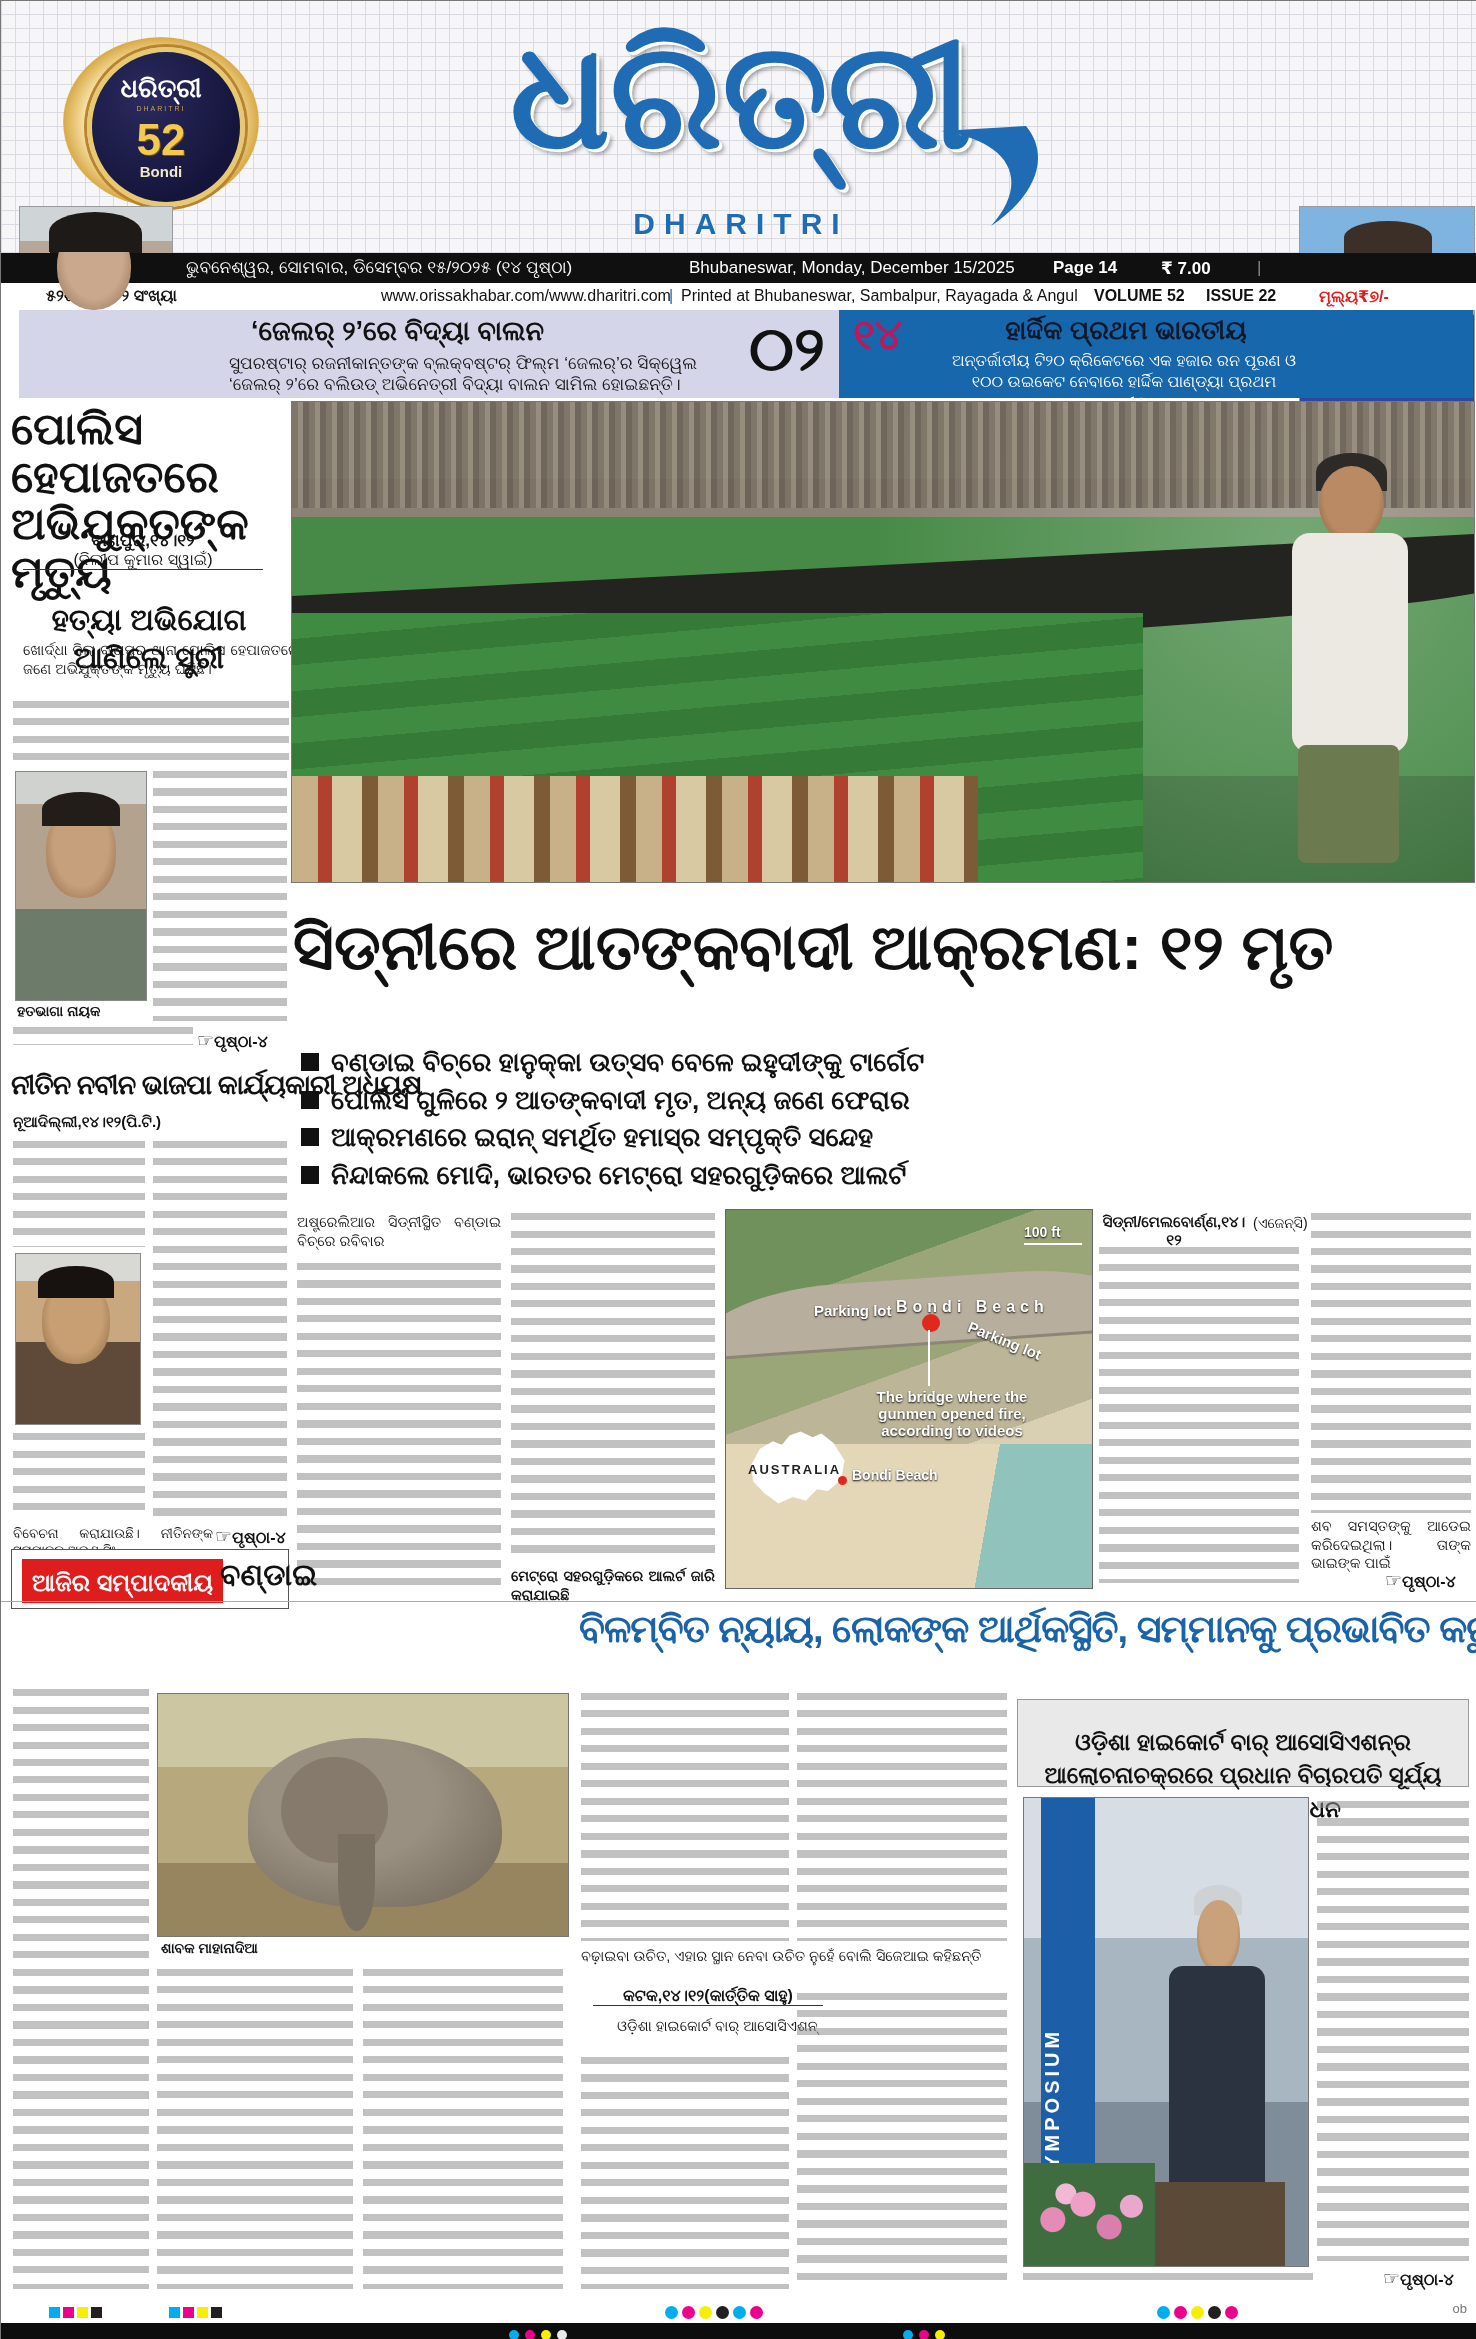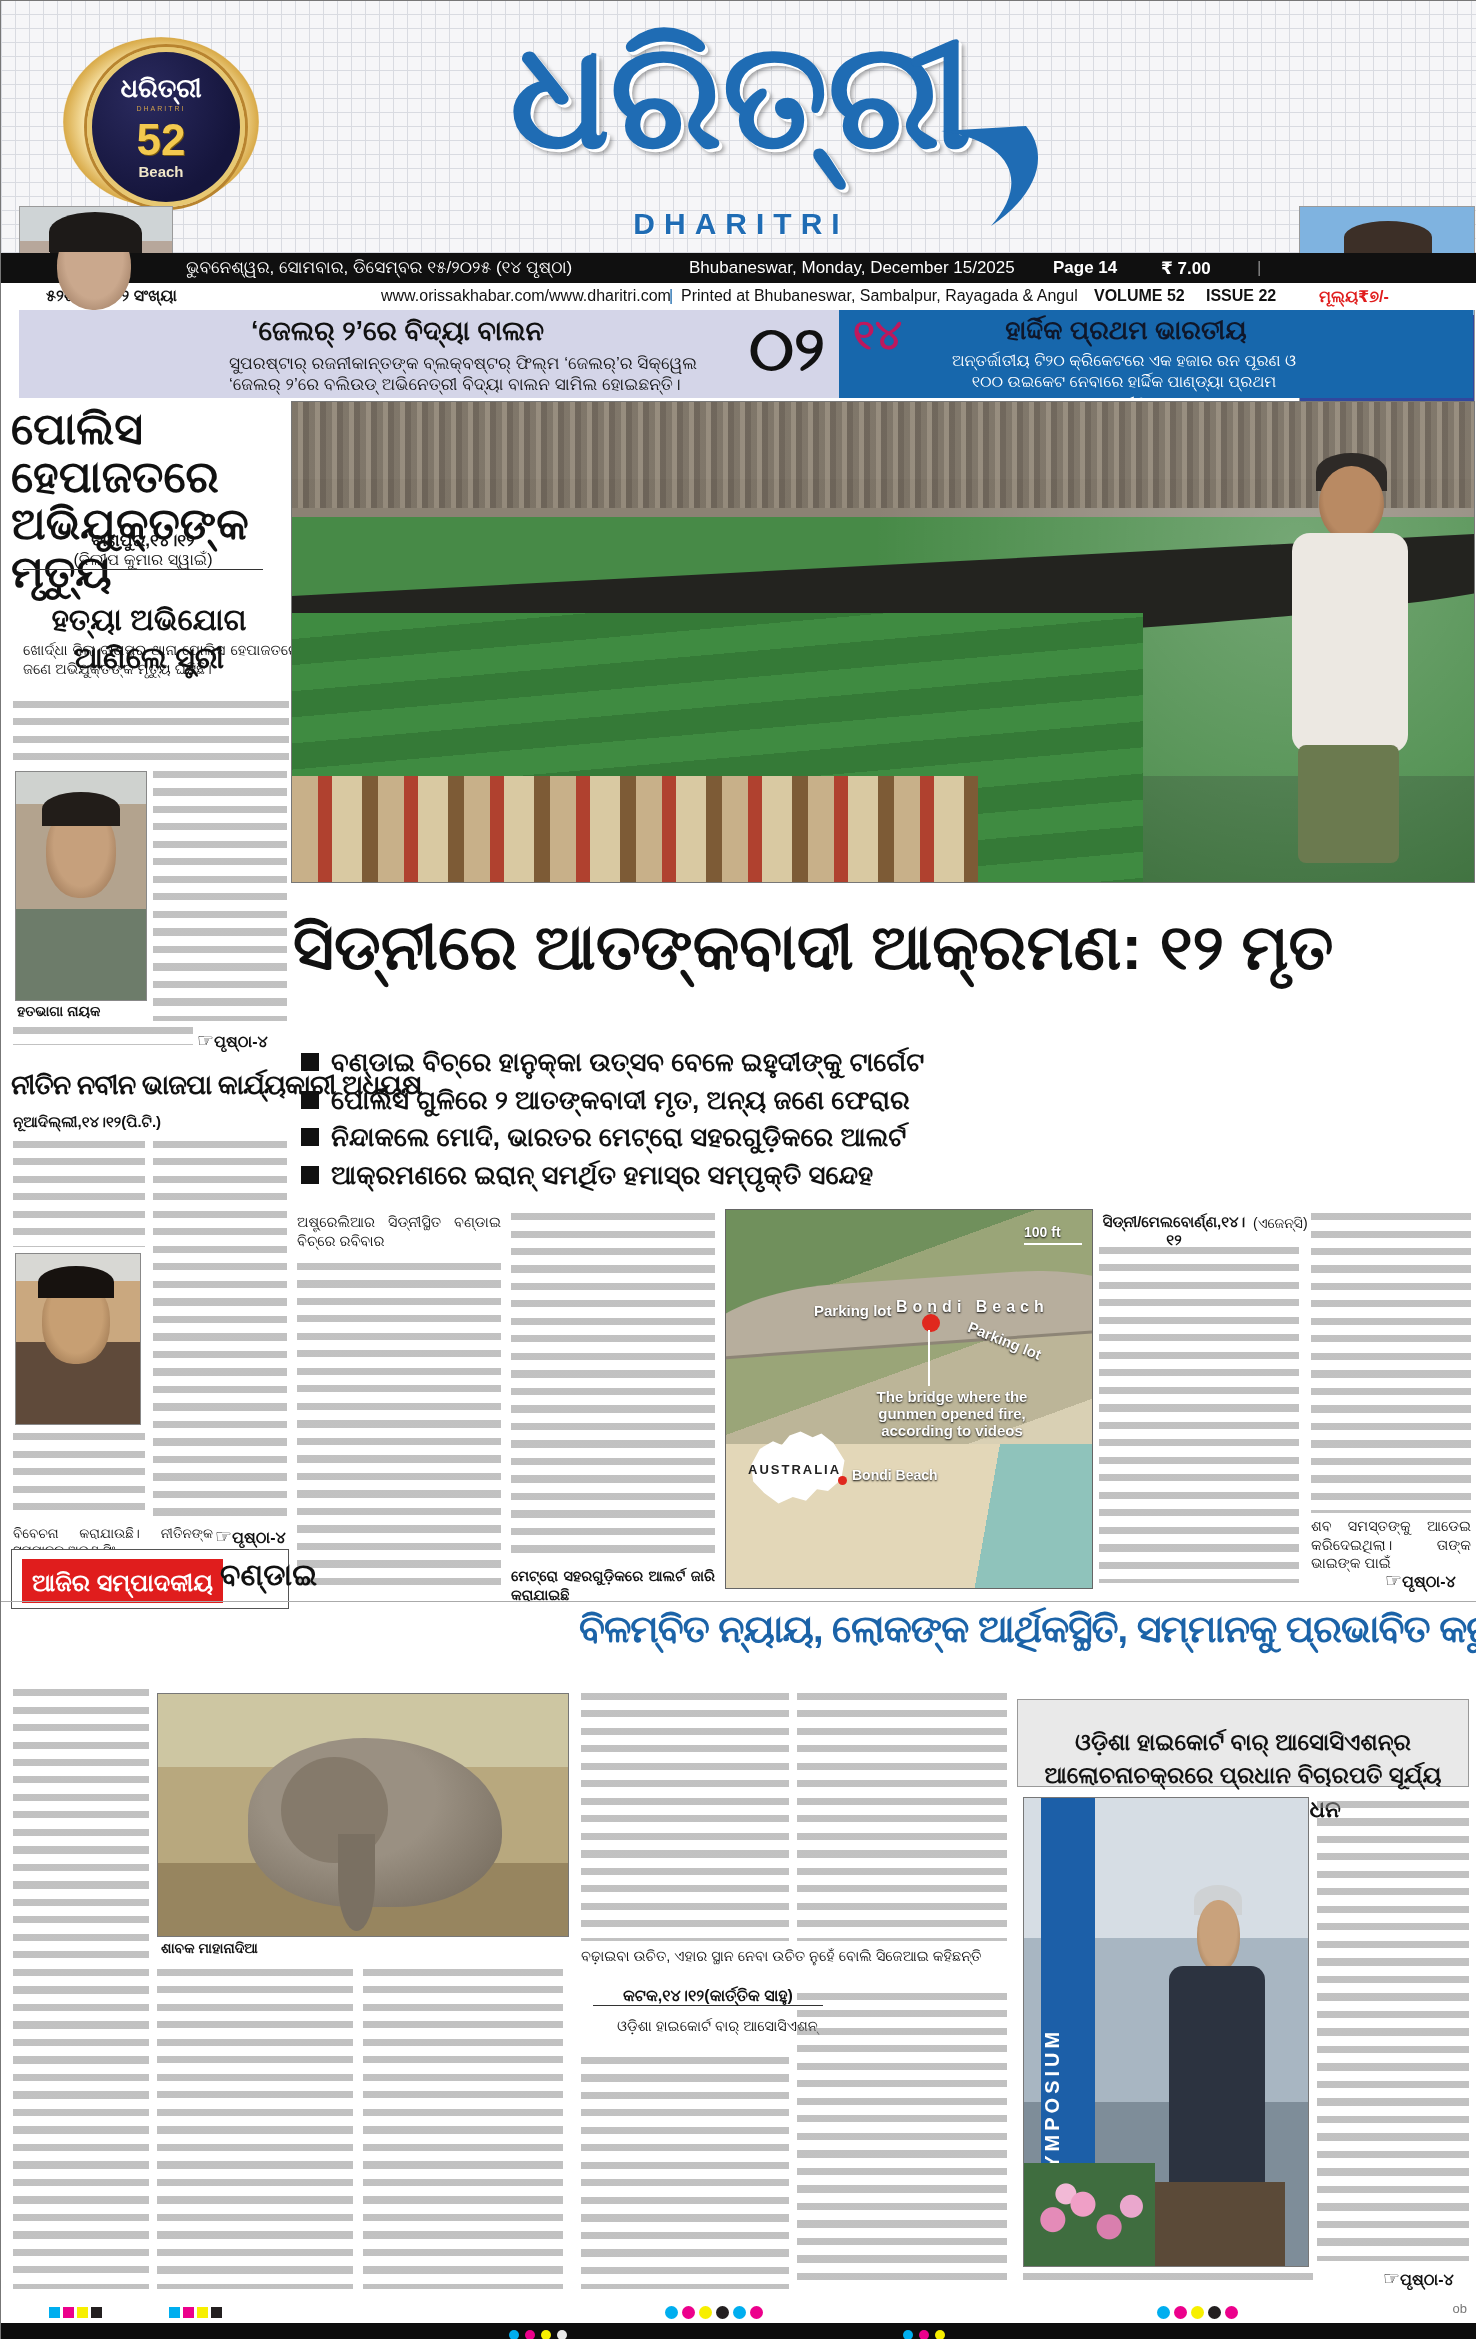--- a/index.html
+++ b/index.html
@@ -169,21 +169,21 @@
 
 <div class="page">
 
   <div class="abs grid-bg"></div>
 
   <div class="abs badge-outer"></div>
   <div class="abs badge-ring"></div>
   <div class="abs badge-title">ଧରିତ୍ରୀ</div>
   <div class="abs badge-sub">DHARITRI</div>
   <div class="abs badge-num">52</div>
-  <div class="abs badge-years">Beach</div>
+  <div class="abs badge-years">Bondi</div>
 
   <div class="abs logo-odia">ଧରିତ୍ରୀ</div>
   <div class="abs logo-latin">DHARITRI</div>
   <svg class="abs swoosh" width="120" height="110">
     <path d="M10 10 C 80 20, 100 60, 60 105 C 105 75, 120 35, 95 5 Z" fill="#1f6cb4"></path>
   </svg>
 
   <div class="abs portrait portrait-left"></div>
   <div class="abs portrait portrait-right"></div>
 
@@ -242,22 +242,22 @@
       <div class="head"></div>
       <div class="shirt"></div>
       <div class="pants"></div>
     </div>
   </div>
 
   <div class="abs hl syd-hl">ସିଡ୍‌ନୀରେ ଆତଙ୍କବାଦୀ ଆକ୍ରମଣ: ୧୨ ମୃତ</div>
   <div class="abs syd-bullets">
     <div class="b">ବଣ୍ଡାଇ ବିଚ୍‌ରେ ହାନୁକ୍କା ଉତ୍ସବ ବେଳେ ଇହୁଦୀଙ୍କୁ ଟାର୍ଗେଟ</div>
     <div class="b">ପୋଲିସ ଗୁଳିରେ ୨ ଆତଙ୍କବାଦୀ ମୃତ, ଅନ୍ୟ ଜଣେ ଫେରାର</div>
+    <div class="b">ଆକ୍ରମଣରେ ଇରାନ୍ ସମର୍ଥିତ ହମାସ୍‌ର ସମ୍ପୃକ୍ତି ସନ୍ଦେହ</div>
     <div class="b">ନିନ୍ଦାକଲେ ମୋଦି, ଭାରତର ମେଟ୍ରୋ ସହରଗୁଡ଼ିକରେ ଆଲର୍ଟ</div>
-    <div class="b">ଆକ୍ରମଣରେ ଇରାନ୍ ସମର୍ଥିତ ହମାସ୍‌ର ସମ୍ପୃକ୍ତି ସନ୍ଦେହ</div>
   </div>
 
   <div class="abs body-txt" style="left:296px;top:1212px;width:204px;">ଅଷ୍ଟ୍ରେଲିଆର ସିଡ୍‌ନୀସ୍ଥିତ ବଣ୍ଡାଇ ବିଚ୍‌ରେ ରବିବାର</div>
   <div class="abs lines" style="left:296px;top:1262px;width:204px;height:322px;"></div>
   <div class="abs lines" style="left:510px;top:1212px;width:204px;height:350px;"></div>
   <div class="abs body-txt" style="left:510px;top:1566px;width:204px;font-weight:bold;">ମେଟ୍ରୋ ସହରଗୁଡ଼ିକରେ ଆଲର୍ଟ ଜାରି କରାଯାଇଛି</div>
 
   <div class="abs map">
     <div class="map-road"></div>
     <div class="map-scale">100 ft</div>

